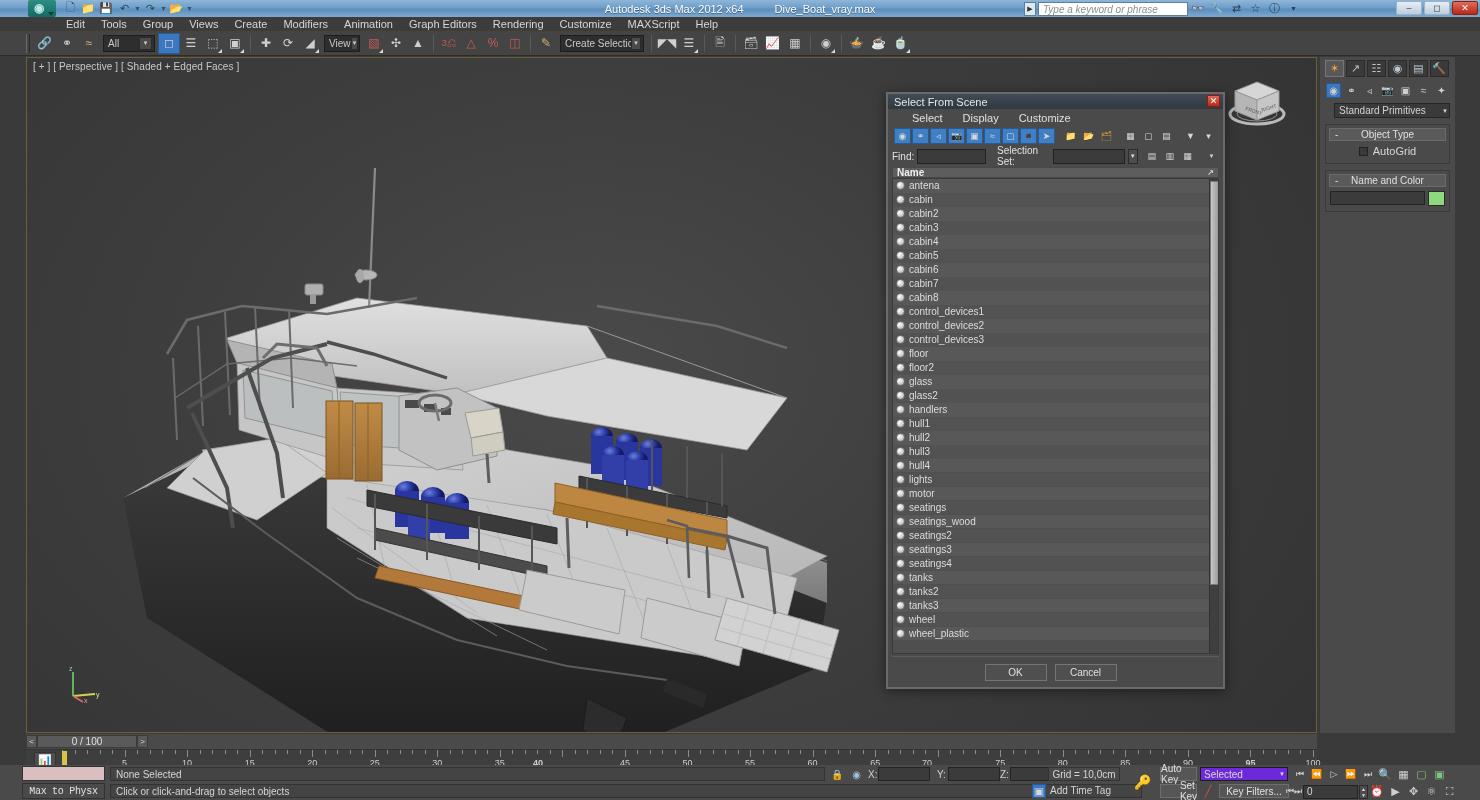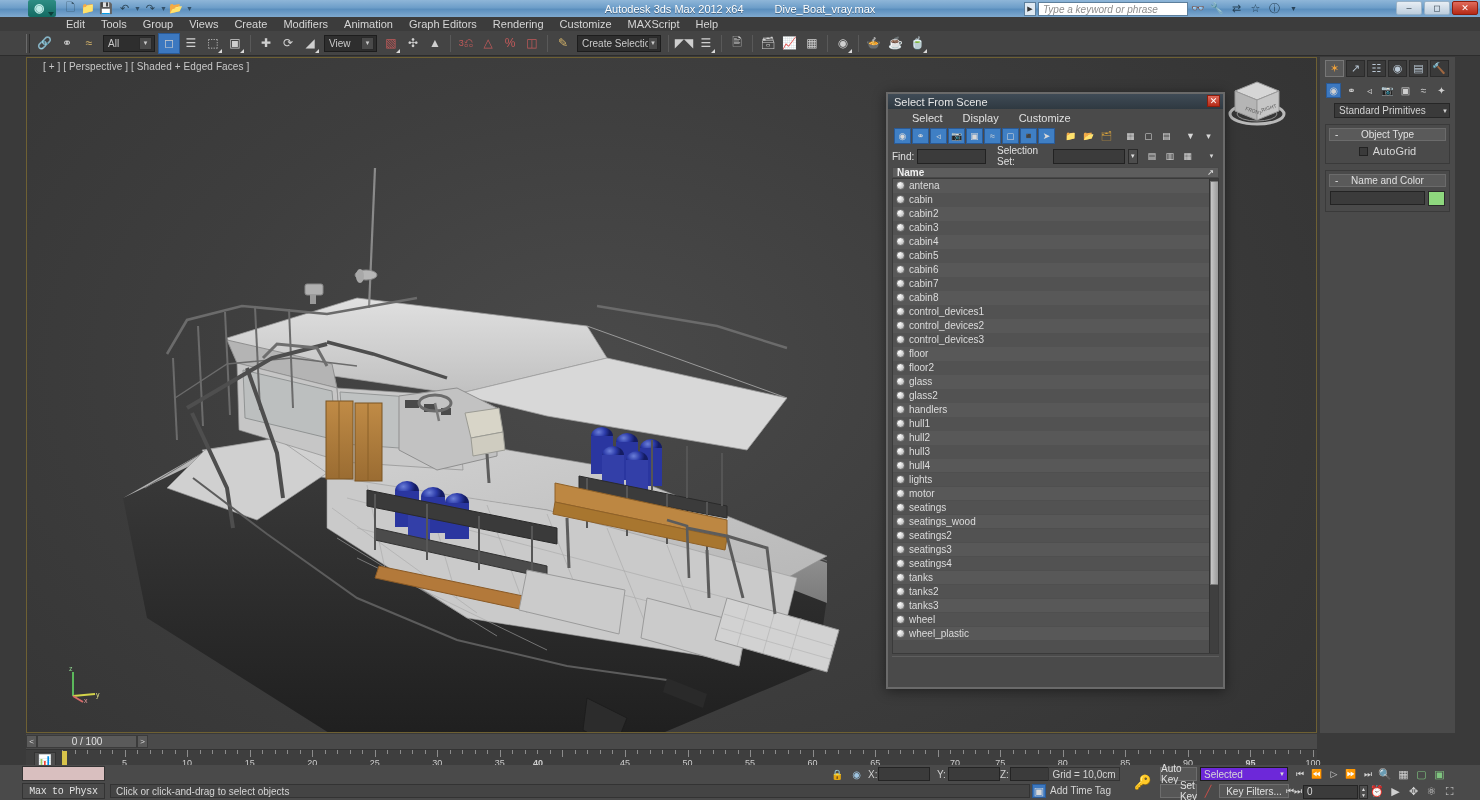--- a/index.html
+++ b/index.html
@@ -58,21 +58,21 @@
   .tcombo .ca { margin-left:auto; width:13px; height:13px; background:#4a4a4a;
     border:1px solid #2a2a2a; display:flex; align-items:center; justify-content:center; font-size:6px; }
   .corner { position:absolute; right:1px; bottom:0px; width:0; height:0;
     border-left:4px solid transparent; border-bottom:4px solid #d9d9d9; }
 
   
   #viewport { position:absolute; left:26px; top:57px; width:1291px; height:676px;
     background:#3c3c3c; border:1px solid #6e6033; overflow:hidden; }
   #vpgrad { position:absolute; inset:0;
     background:radial-gradient(ellipse 900px 640px at 44% 46%, #4a4a4a 0%, #3e3e3e 45%, #333 100%); }
-  #vplabel { position:absolute; left:16px; top:3px; font-size:10px; color:#c9c9c9; letter-spacing:.1px; }
+  #vplabel { position:absolute; left:6px; top:3px; font-size:10px; color:#c9c9c9; letter-spacing:.1px; }
   #axisgiz { position:absolute; left:38px; bottom:28px; width:40px; height:40px; }
   #viewcube { position:absolute; right:22px; top:14px; width:74px; height:64px; }
 
   
   #cmdpanel { position:absolute; left:1320px; top:57px; width:135px; height:676px; background:#4a4a4a; }
   #cpTabs { display:flex; gap:2px; padding:3px 2px 2px 5px; }
   .cpTab { width:19px; height:17px; background:#3a3a3a; border:1px solid #2b2b2b;
     display:flex; align-items:center; justify-content:center; font-size:11px; color:#b9c7d4; }
   .cpTab.sel { background:#585858; border-color:#777; }
   .cpTab.orange { color:#f0a13a; }
@@ -115,21 +115,21 @@
   
   #statusbar { position:absolute; left:0; top:765px; width:1480px; height:35px; background:#4a4a4a; }
   #mtp { position:absolute; left:22px; top:1px; width:83px; height:33px; }
   #mtpSwatch { width:83px; height:15px; background:#d9bfbf; border:1px solid #333; }
   #mtpLabel { width:83px; height:16px; border:1px solid #333; background:#4a4a4a; margin-top:2px;
     font-family:"Liberation Mono", monospace; font-size:10px; color:#e2e2e2;
     display:flex; align-items:center; justify-content:center; letter-spacing:-.3px; }
   #promptA { position:absolute; left:110px; top:2px; width:715px; height:14px;
     background:#444; border:1px solid #333; font-size:10px; color:#d5d5d5;
     display:flex; align-items:center; padding-left:5px; }
-  #promptB { position:absolute; left:110px; top:19px; width:920px; height:14px;
+  #promptB { position:absolute; left:110px; top:19px; width:1032px; height:14px;
     background:#444; border:1px solid #333; font-size:10px; color:#d5d5d5;
     display:flex; align-items:center; padding-left:5px; }
   .sbIcon { position:absolute; width:15px; height:14px; display:flex; align-items:center;
     justify-content:center; font-size:10px; color:#cfcfcf; }
   .coordLbl { position:absolute; top:4px; font-size:10px; color:#d0d0d0; }
   .coordFld { position:absolute; top:2px; width:52px; height:14px; background:#3b3b3b;
     border:1px solid #242424; }
   #gridBox { position:absolute; left:1048px; top:2px; width:72px; height:14px;
     background:#4a4a4a; border:1px solid #333; font-size:10px; color:#d5d5d5;
     display:flex; align-items:center; justify-content:center; }
@@ -275,21 +275,21 @@
     <span class="ca">▼</span>
   </div>
   <div class="tb on">◻</div>
   <div class="tb">☰</div>
   <div class="tb">⬚<span class="corner"></span></div>
   <div class="tb">▣<span class="corner"></span></div>
   <div class="tbsep"></div>
   <div class="tb">✚</div>
   <div class="tb">⟳</div>
   <div class="tb">◢<span class="corner"></span></div>
-  <div class="tcombo" style="width:53px;margin:0 3px;">
+  <div class="tcombo" style="width:36px;margin:0 3px;">
     <span>View</span>
     <span class="ca">▼</span>
   </div>
   <div class="tb red">▧<span class="corner"></span></div>
   <div class="tb">✣</div>
   <div class="tb">▲</div>
   <div class="tbsep"></div>
   <div class="tb red"><span style="font-size:9px">3</span>⎌</div>
   <div class="tb red">△</div>
   <div class="tb red">%</div>
@@ -660,21 +660,21 @@
       <div class="tick" style="left: 775.62px; height: 4px;"></div>
       <div class="tick" style="left: 788.13px; height: 4px;"></div>
       <div class="tick" style="left: 800.64px; height: 4px;"></div>
       <div class="tick" style="left: 813.15px; height: 7px;"></div>
       <div class="tlab" style="left: 813.15px;">65</div>
       <div class="tick" style="left: 825.66px; height: 4px;"></div>
       <div class="tick" style="left: 838.17px; height: 4px;"></div>
       <div class="tick" style="left: 850.68px; height: 4px;"></div>
       <div class="tick" style="left: 863.19px; height: 4px;"></div>
       <div class="tick" style="left: 875.7px; height: 7px;"></div>
-      <div class="tlab" style="left: 865px; margin-left: 28px;">70</div>
+      <div class="tlab" style="left: 865px;">70</div>
       <div class="tick" style="left: 888.21px; height: 4px;"></div>
       <div class="tick" style="left: 900.72px; height: 4px;"></div>
       <div class="tick" style="left: 913.23px; height: 4px;"></div>
       <div class="tick" style="left: 925.74px; height: 4px;"></div>
       <div class="tick" style="left: 938.25px; height: 7px;"></div>
       <div class="tlab" style="left: 938.25px;">75</div>
       <div class="tick" style="left: 950.76px; height: 4px;"></div>
       <div class="tick" style="left: 963.27px; height: 4px;"></div>
       <div class="tick" style="left: 975.78px; height: 4px;"></div>
       <div class="tick" style="left: 988.29px; height: 4px;"></div>
@@ -706,20 +706,21 @@
       <div class="tlab" style="left: 1251px;">100</div>
     </div>
   <div id="playhead" style="left: 36px;"></div>
 </div>
 
 <div id="statusbar">
   <div id="mtp">
     <div id="mtpSwatch"></div>
     <div id="mtpLabel">Max to Physx</div>
   </div>
+  <div id="promptA">None Selected</div>
   <div id="promptB">Click or click-and-drag to select objects</div>
 
   <div class="sbIcon" style="left:830px;top:2px;">🔒</div>
   <div class="sbIcon" style="left:849px;top:2px;color:#9ec4e0">◉</div>
   <span class="coordLbl" style="left:868px">X:</span>
   <div class="coordFld" style="left:878px"></div>
   <span class="coordLbl" style="left:937px">Y:</span>
   <div class="coordFld" style="left:948px"></div>
   <span class="coordLbl" style="left:1000px">Z:</span>
   <div class="coordFld" style="left:1010px"></div>
@@ -949,13 +950,17 @@
           <span class="lsphere"></span>
           <span>wheel_plastic</span>
         </div>
       </div>
     <div id="listScroll">
       <div id="listThumb"></div>
     </div>
   </div>
 
   <div id="dlgSep"></div>
+  <div id="dlgBtns">
+    <div class="dbtn">OK</div>
+    <div class="dbtn">Cancel</div>
+  </div>
 </div>
 
 </body></html>

